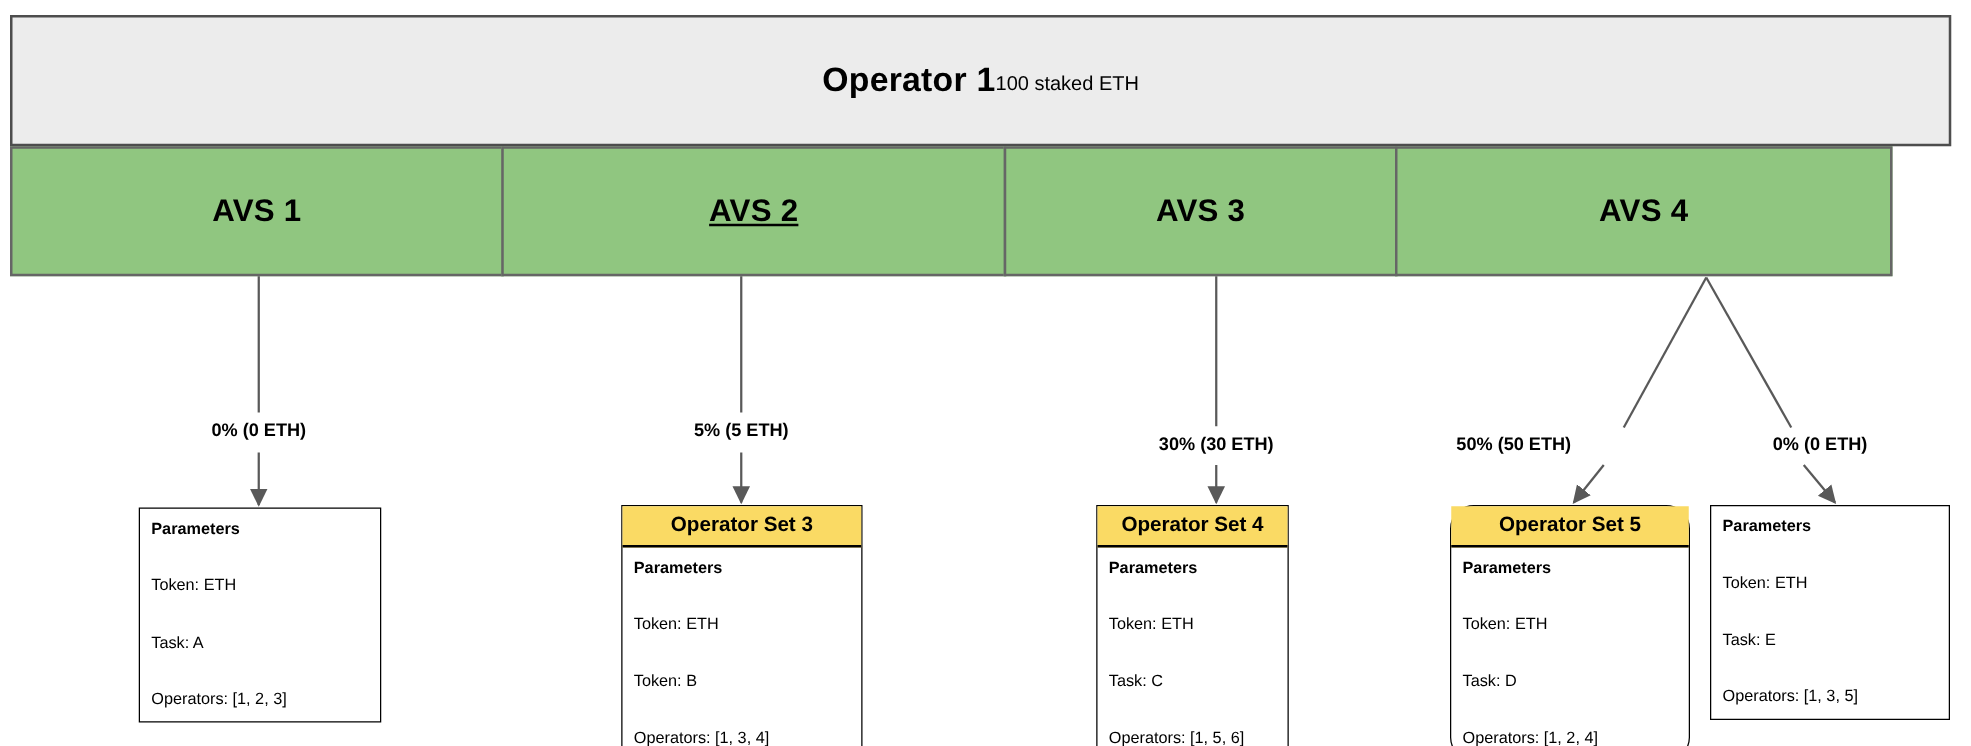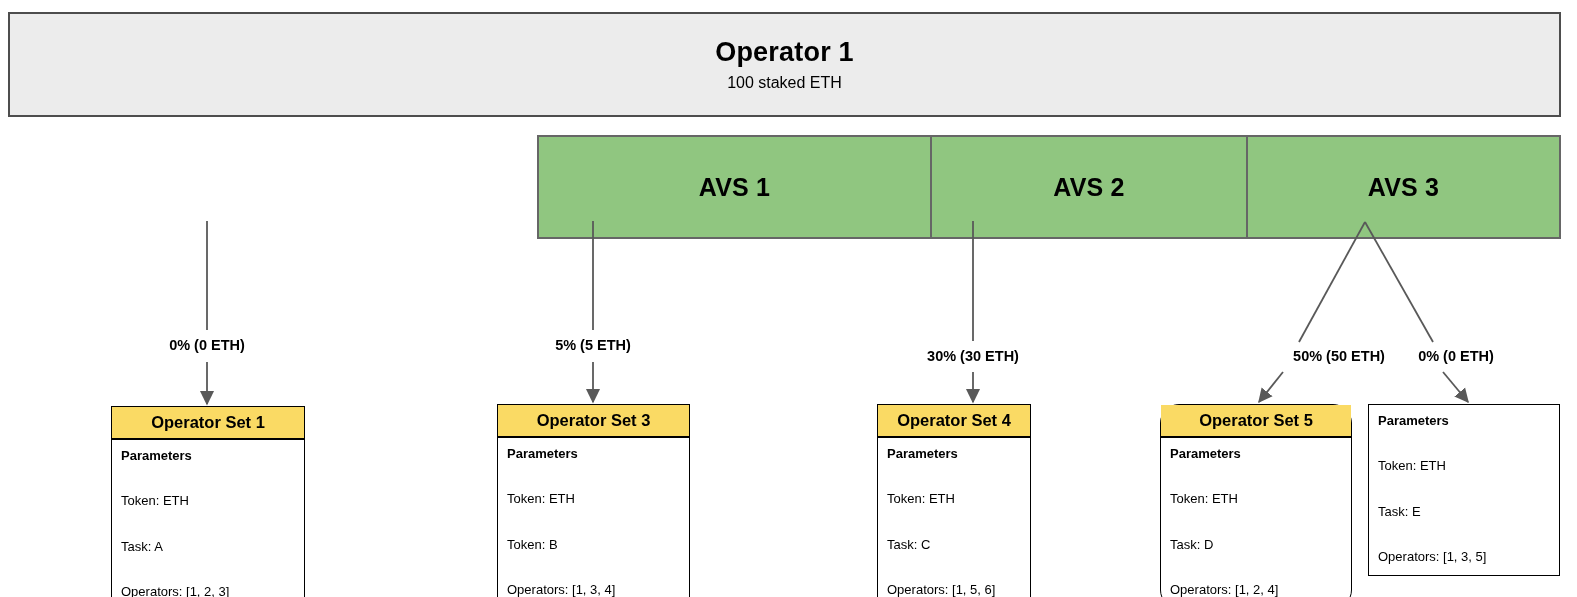--- a/index.html
+++ b/index.html
@@ -24,47 +24,46 @@
   .operator-box {
     position: absolute;
     left: 8px;
     top: 12px;
     width: 1553px;
     height: 105px;
     box-sizing: border-box;
     background: #ececec;
     border: 2px solid #4d4d4d;
     display: flex;
-    flex-direction: column;
+    flex-direction: row;
     align-items: center;
     justify-content: center;
   }
   .operator-title {
     font-size: 27px;
     font-weight: bold;
     line-height: 1.1;
     letter-spacing: 0.2px;
   }
   .operator-subtitle {
     font-size: 16px;
     font-weight: normal;
     margin-top: 6px;
     line-height: 1.1;
   }
 
   
   .avs-row {
     position: absolute;
     left: 8px;
-    top: 135px;
+    top: 117px;
     width: 1553px;
     height: 104px;
     display: flex;
     box-sizing: border-box;
-    justify-content: flex-end;
   }
   .avs-cell {
     box-sizing: border-box;
     background: #90c680;
     border: 2px solid #666666;
     margin-left: -2px;
     display: flex;
     align-items: center;
     justify-content: center;
     font-size: 25px;
@@ -133,25 +132,28 @@
 
   <div class="operator-box">
     <div class="operator-title">Operator 1</div>
     <div class="operator-subtitle">100 staked ETH</div>
   </div>
 
   <div class="avs-row">
     <div class="avs-cell" style="width:395px;">
       <span>AVS 1</span>
     </div>
-    <div class="avs-cell" style="width:318px;">
+    <div class="avs-cell" style="width:404px;text-decoration:underline;">
       <span>AVS 2</span>
     </div>
     <div class="avs-cell" style="width:315px;">
       <span>AVS 3</span>
+    </div>
+    <div class="avs-cell" style="width:398px;">
+      <span>AVS 4</span>
     </div>
   </div>
 
   <svg id="connectors" viewBox="0 0 1577 597">
     <defs>
       <marker id="arrowhead" markerWidth="9" markerHeight="9" refX="7.2" refY="4.5" orient="auto" markerUnits="strokeWidth">
         <path d="M0,0.6 L8,4.5 L0,8.4 z" fill="#595959"></path>
       </marker>
     </defs>
 
@@ -167,25 +169,24 @@
     <line x1="1365" y1="222" x2="1299" y2="342" stroke="#595959" stroke-width="1.8"></line>
     <line x1="1283" y1="372" x2="1259" y2="402" stroke="#595959" stroke-width="1.8" marker-end="url(#arrowhead)"></line>
 
     <line x1="1365" y1="222" x2="1433" y2="342" stroke="#595959" stroke-width="1.8"></line>
     <line x1="1443" y1="372" x2="1468" y2="402" stroke="#595959" stroke-width="1.8" marker-end="url(#arrowhead)"></line>
   </svg>
 
   <div class="edge-label" style="left:207px; top:338px;">0% (0 ETH)</div>
   <div class="edge-label" style="left:593px; top:338px;">5% (5 ETH)</div>
   <div class="edge-label" style="left:973px; top:349px;">30% (30 ETH)</div>
-  <div class="edge-label" style="left:1339px; top:349px;">50% (50 ETH)</div>
+  <div class="edge-label" style="left:1211px; top:349px;">50% (50 ETH)</div>
   <div class="edge-label" style="left:1456px; top:349px;">0% (0 ETH)</div>
 
   <div class="opset-card" style="left:111px; top:406px; width:194px;">
-    <div class="opset-header">Operator Set 1</div>
     <div class="opset-body">
       <span class="opset-params-title">Parameters</span>
       <span class="opset-line">Token: ETH</span>
       <span class="opset-line">Task: A</span>
       <span class="opset-line">Operators: [1, 2, 3]</span>
     </div>
   </div>
 
   <div class="opset-card" style="left:497px; top:404px; width:193px;">
     <div class="opset-header">Operator Set 3</div>

